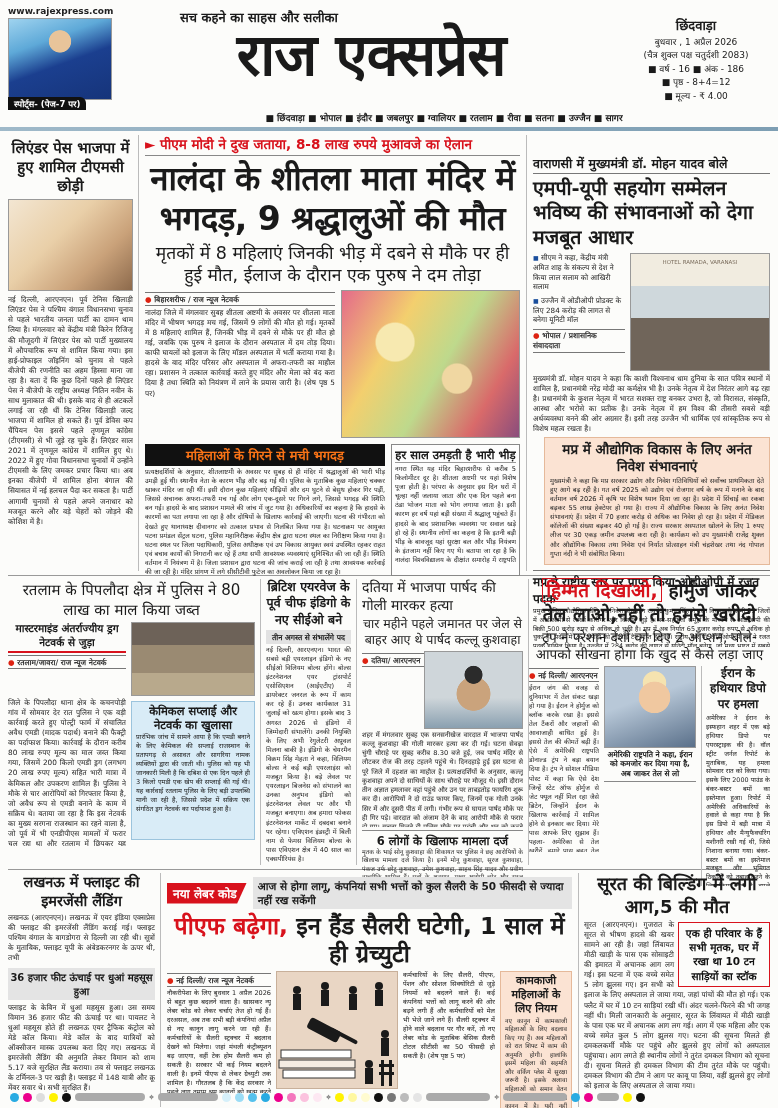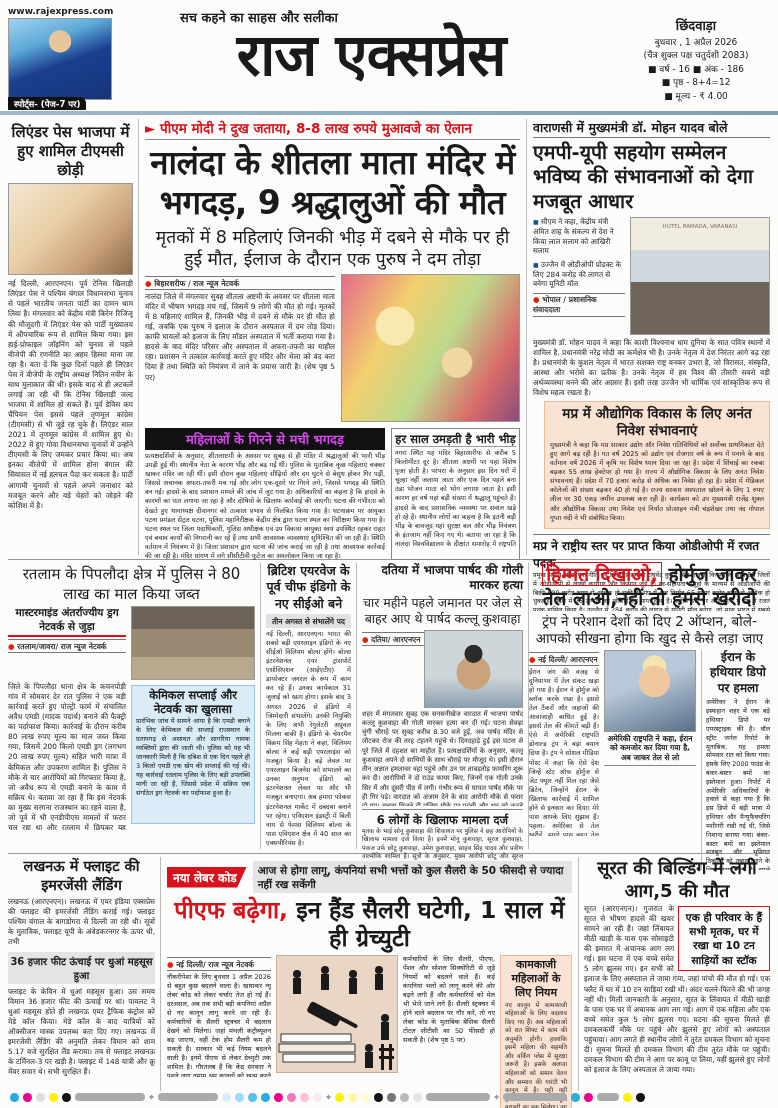--- a/index.html
+++ b/index.html
@@ -49,25 +49,25 @@
   .main-sub { font-size:17.5px; text-align:center; line-height:1.3; font-weight:500; margin-bottom:3px; }
   .main-body-row { display:flex; gap:6px; margin-top:2px; }
   .main-body-left { width:190px; }
   .stampede-photo { flex:1; height:148px; border:1px solid #999;
     background:
       radial-gradient(circle at 30% 35%, #f7e9b0 0 12%, transparent 13%),
       radial-gradient(circle at 65% 60%, #f0d7a2 0 10%, transparent 11%),
       linear-gradient(120deg,#e46a8a 0%, #f3cf6e 30%, #bed98c 55%, #d96a6a 80%, #8a4d7c 100%); }
   .subbox-row { display:flex; gap:6px; margin-top:6px; }
   .subbox1 { width:240px; }
-  .subbox1-head { background:#111; color:#d946ef; font-size:13px; font-weight:bold; text-align:center; padding:2px 0; }
+  .subbox1-head { background:#111; color:#f97316; font-size:13px; font-weight:bold; text-align:center; padding:2px 0; }
   .subbox2 { flex:1; border:1px solid #888; padding:2px 3px; background:#fdfdfd; }
   .subbox2-head { font-size:11.5px; font-weight:bold; text-align:center; border-bottom:1px solid #999; margin-bottom:2px; }
   .col-right1 { flex:1; padding-left:6px; }
-  .r1-kicker { font-size:12.5px; font-weight:bold; border-bottom:1px solid #777; padding-bottom:1px; }
+  .r1-kicker { font-size:12.5px; font-weight:bold; border-bottom:1px solid #777; padding-bottom:1px;margin-top:20px; }
   .r1-head { font-size:19.5px; font-weight:bold; line-height:1.25; margin:3px 0; }
   .r1-mid { display:flex; gap:5px; }
   .r1-bullets { width:92px; font-size:7.2px; line-height:1.35; }
   .r1-bullets .b { margin-bottom:4px; }
   .r1-bullets .sq { color:#1a4e9c; font-size:6px; }
   .varanasi-photo { flex:1; height:118px; border:1px solid #999; position:relative;
     background:linear-gradient(180deg,#f1ece0 0 28%, #cfd8dc 28% 55%, #70655a 55% 100%); }
   .photo-tag { position:absolute; top:5px; left:0; right:0; text-align:center; font-size:5.5px; color:#7a6c5c; }
   .invest-box { background:#fbe3d3; border:1px solid #e5b99a; margin-top:5px; padding:3px 5px;margin-left:11px; }
   .invest-head { font-size:13.5px; font-weight:bold; text-align:center; line-height:1.25; margin-bottom:2px; }
@@ -83,21 +83,21 @@
   .drugs-subsub { font-size:10.5px; font-weight:bold; text-align:center; line-height:1.3; }
   .red-underline { border-bottom:2px solid #d8121c; padding-bottom:2px; margin-bottom:2px; }
   .police-photo { flex:1; height:74px; border:1px solid #999;
     background:linear-gradient(180deg,#6d6258 0 30%, #9a8a72 30% 70%, #b8a98c 70% 100%); }
   .chem-box { background:#d9ecf7; border:1px solid #9cc4dd; padding:2px 4px; margin-top:3px; }
   .chem-head { font-size:11.5px; font-weight:bold; text-align:center; line-height:1.25; }
   .col-indigo { width:96px; padding:0 5px; }
   .indigo-head { font-size:12.5px; font-weight:bold; text-align:center; line-height:1.3; margin-bottom:2px; }
   .indigo-inset { background:#e2e2e2; font-size:7.5px; font-weight:bold; text-align:center; padding:2px; margin:2px 0; }
   .col-datia { width:172px; padding:0 5px; }
-  .datia-head { font-size:12px; font-weight:bold; text-align:right; line-height:1.25; }
+  .datia-head { font-size:14px; font-weight:normal; text-align:left; line-height:1.25; }
   .datia-sub { font-size:12.5px; text-align:center; line-height:1.3; margin:2px 0; }
   .datia-mid { display:flex; }
   .datia-mid-left { width:62px; }
   .parshad-photo { flex:1; height:78px; border:1px solid #999;
     background:
       radial-gradient(circle at 50% 30%, #2b2b2b 0 12%, transparent 13%),
       radial-gradient(circle at 50% 55%, #caa37c 0 26%, transparent 27%),
       linear-gradient(180deg,#cfd6da 0 60%, #8aa0b0 100%); }
   .case-head { font-size:11.5px; font-weight:bold; text-align:center; border-top:1px solid #888; margin-top:3px; padding-top:2px; }
   .col-trump { flex:1; }
@@ -160,20 +160,21 @@
     </div>
     <div class="mast-right">
       <div class="edition-name">छिंदवाड़ा</div>
       <div>बुधवार , 1 अप्रैल 2026</div>
       <div>(चैत्र शुक्ल पक्ष चतुर्दशी 2083)</div>
       <div>■ वर्ष - 16  ■ अंक - 186</div>
       <div>■ पृष्ठ - 8+4=12</div>
       <div>■ मूल्य - ₹ 4.00</div>
     </div>
   </div>
+  <div class="cities-bar">■ छिंदवाड़ा ■ भोपाल ■ इंदौर ■ जबलपुर ■ ग्वालियर ■ रतलाम ■ रीवा ■ सतना ■ उज्जैन ■ सागर</div>
   <div class="mast-rule"></div>
 
   <div class="row row1">
 
     <div class="col-paes">
       <div class="paes-head">लिएंडर पेस भाजपा में हुए शामिल टीएमसी छोड़ी</div>
       <div class="paes-photo"></div>
       <div class="body-text" style="margin-top:4px; height:300px;">नई दिल्ली, आरएनएन। पूर्व टेनिस खिलाड़ी लिएंडर पेस ने पश्चिम बंगाल विधानसभा चुनाव से पहले भारतीय जनता पार्टी का दामन थाम लिया है। मंगलवार को केंद्रीय मंत्री किरेन रिजिजू की मौजूदगी में लिएंडर पेस को पार्टी मुख्यालय में औपचारिक रूप से शामिल किया गया। इस हाई-प्रोफाइल जॉइनिंग को चुनाव से पहले बीजेपी की रणनीति का अहम हिस्सा माना जा रहा है। बता दें कि कुछ दिनों पहले ही लिएंडर पेस ने बीजेपी के राष्ट्रीय अध्यक्ष नितिन नवीन के साथ मुलाकात की थी। इसके बाद से ही अटकलें लगाई जा रही थीं कि टेनिस खिलाड़ी जल्द भाजपा में शामिल हो सकते हैं। पूर्व डेविस कप चैंपियन पेस इससे पहले तृणमूल कांग्रेस (टीएमसी) से भी जुड़े रह चुके हैं। लिएंडर साल 2021 में तृणमूल कांग्रेस में शामिल हुए थे। 2022 में हुए गोवा विधानसभा चुनावों में उन्होंने टीएमसी के लिए जमकर प्रचार किया था। अब इनका बीजेपी में शामिल होना बंगाल की सियासत में नई हलचल पैदा कर सकता है। पार्टी आगामी चुनावों से पहले अपने जनाधार को मजबूत करने और बड़े चेहरों को जोड़ने की कोशिश में है।</div>
     </div>
 

